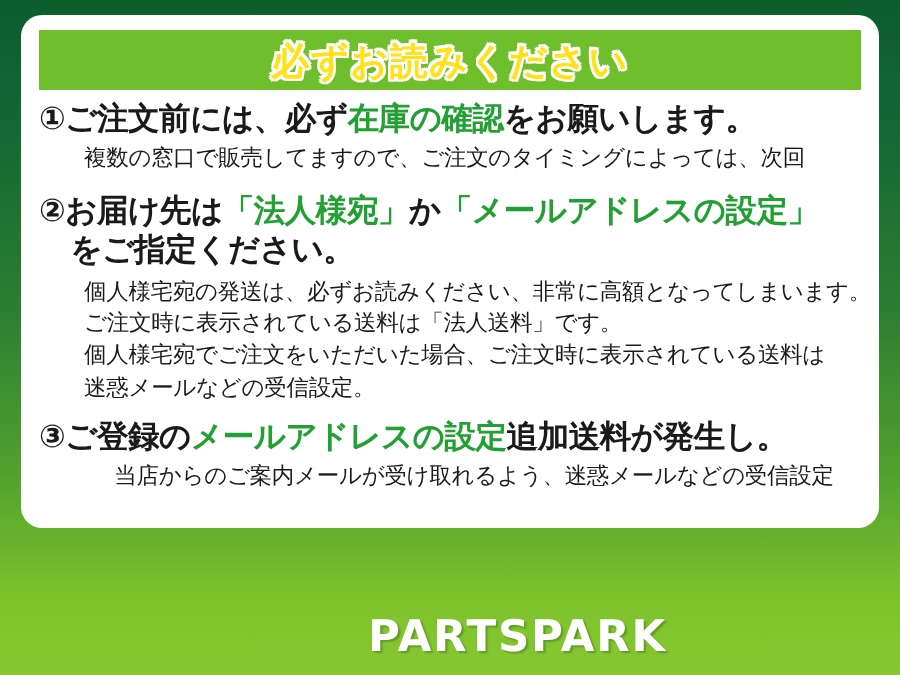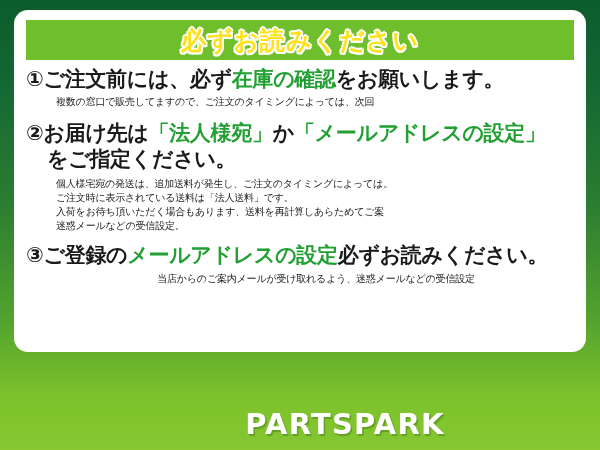--- a/index.html
+++ b/index.html
@@ -84,21 +84,21 @@
     white-space: nowrap;
   }
   .section-heading .wrap-line {
     display: block;
     padding-left: 21px;
   }
   .hl {
     color: #22a033;
   }
   .section-body {
-    font-size: 10px;
+    font-size: 15px;
     color: #1a1a1a;
     line-height: 1.42;
     padding-left: 30px;
     letter-spacing: -0.2px;
     margin-top: 2px;
     white-space: nowrap;
   }
   .section-body span {
     display: block;
   }
@@ -151,30 +151,30 @@
           <span>複数の窓口で販売してますので、ご注文のタイミングによっては、次回</span>
         </div>
       </div>
 
       <div class="section" id="section-2">
         <div class="section-heading">
           <span>②</span><span>お届け先は</span><span class="hl">「法人様宛」</span><span>か</span><span class="hl">「メールアドレスの設定」</span>
           <span class="wrap-line">をご指定ください。</span>
         </div>
         <div class="section-body">
-          <span>個人様宅宛の発送は、追加送料が発生し、ご注文のタイミングによっては。</span>
+          <span>個人様宅宛の発送は、必ずお読みください、非常に高額となってしまいます。</span>
           <span>ご注文時に表示されている送料は「法人送料」です。</span>
-          <span>入荷をお待ち頂いただく場合もあります、送料を再計算しあらためてご案</span>
+          <span>個人様宅宛でご注文をいただいた場合、ご注文時に表示されている送料は</span>
           <span>迷惑メールなどの受信設定。</span>
         </div>
       </div>
 
       <div class="section" id="section-3">
         <div class="section-heading">
-          <span>③</span><span>ご登録の</span><span class="hl">メールアドレスの設定</span><span>必ずお読みください。</span>
+          <span>③</span><span>ご登録の</span><span class="hl">メールアドレスの設定</span><span>追加送料が発生し。</span>
         </div>
         <div class="section-body">
           <span>当店からのご案内メールが受け取れるよう、迷惑メールなどの受信設定</span>
         </div>
       </div>
 
     </div>
   </div>
 
   <div id="footer-band">

